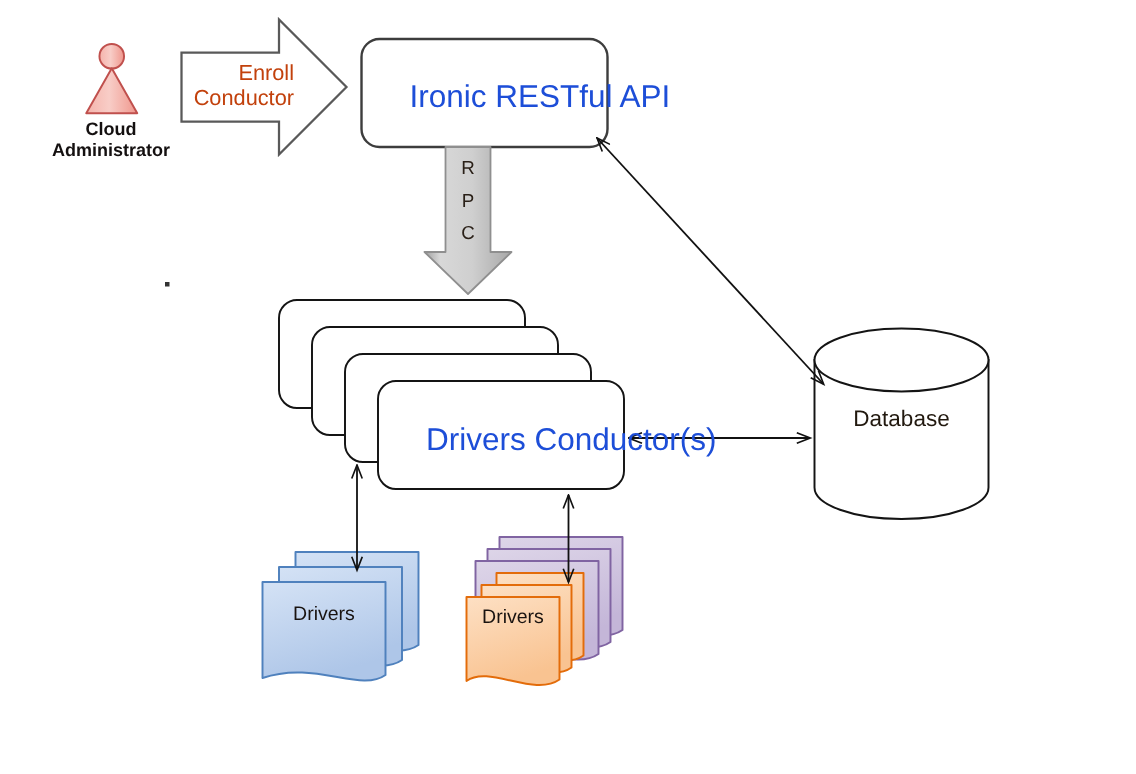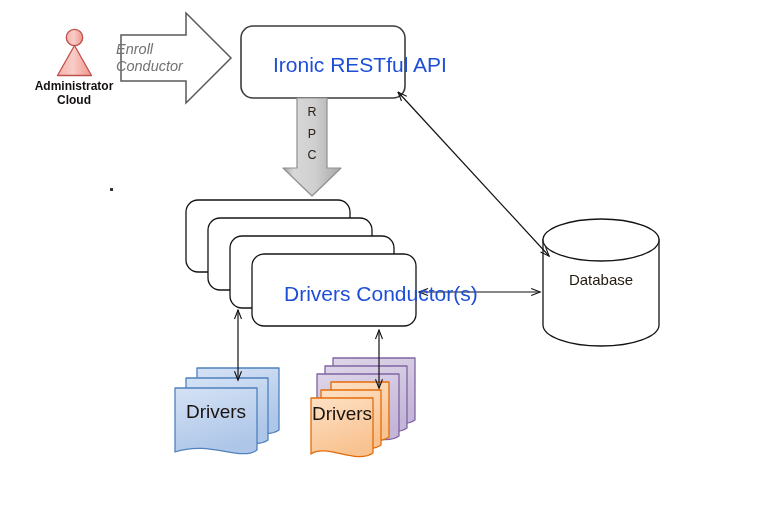--- a/index.html
+++ b/index.html
@@ -31,37 +31,36 @@
     line-height: 1.18;
   }
   .lbl-actor {
     font-weight: bold;
     font-size: 12px;
     text-align: center;
     color: #141010;
   }
   .lbl-arrow {
     font-size: 14.5px;
-    text-align: left;
-    color: #737373;
-    font-style: italic;
+    text-align: right;
+    color: #c2410c;
   }
   .lbl-box {
     font-size: 21px;
     color: #1d4ed8;
     margin-left: 32px;
   }
   .lbl-rpc {
     font-size: 12.5px;
     color: #2a2018;
     text-align: center;
     line-height: 1.0;
   }
   .lbl-doc {
-    font-size: 19px;
+    font-size: 13px;
     color: #191310;
   }
   .lbl-db {
     font-size: 15px;
     color: #22190f;
   }
 </style>
 </head>
 <body>
 
@@ -151,22 +150,22 @@
     <line x1="419" y1="292" x2="540" y2="292" stroke="#111111" stroke-width="1.2" marker-start="url(#arrowStart)" marker-end="url(#arrowEnd)"></line>
 
     <line x1="238" y1="310" x2="238" y2="380" stroke="#111111" stroke-width="1.2" marker-start="url(#arrowStart)" marker-end="url(#arrowEnd)"></line>
 
     <line x1="379" y1="330" x2="379" y2="388" stroke="#111111" stroke-width="1.2" marker-start="url(#arrowStart)" marker-end="url(#arrowEnd)"></line>
 
     <rect x="110" y="188" width="3" height="3" fill="#333333"></rect>
   </svg>
 
   <div class="lbl lbl-actor" style="left:14px; top:79px; width:120px;">
+    <div>Cloud</div>
     <div>Administrator</div>
-    <div>Cloud</div>
   </div>
 
   <div class="lbl lbl-arrow" style="left:116px; top:41px; width:80px;">
     <div>Enroll</div>
     <div>Conductor</div>
   </div>
 
   <div class="lbl lbl-box" style="left:241px; top:53px; width:164px; text-align:center;">Ironic RESTful API</div>
 
   <div class="lbl lbl-rpc" style="left:292px; top:106px; width:40px;">

